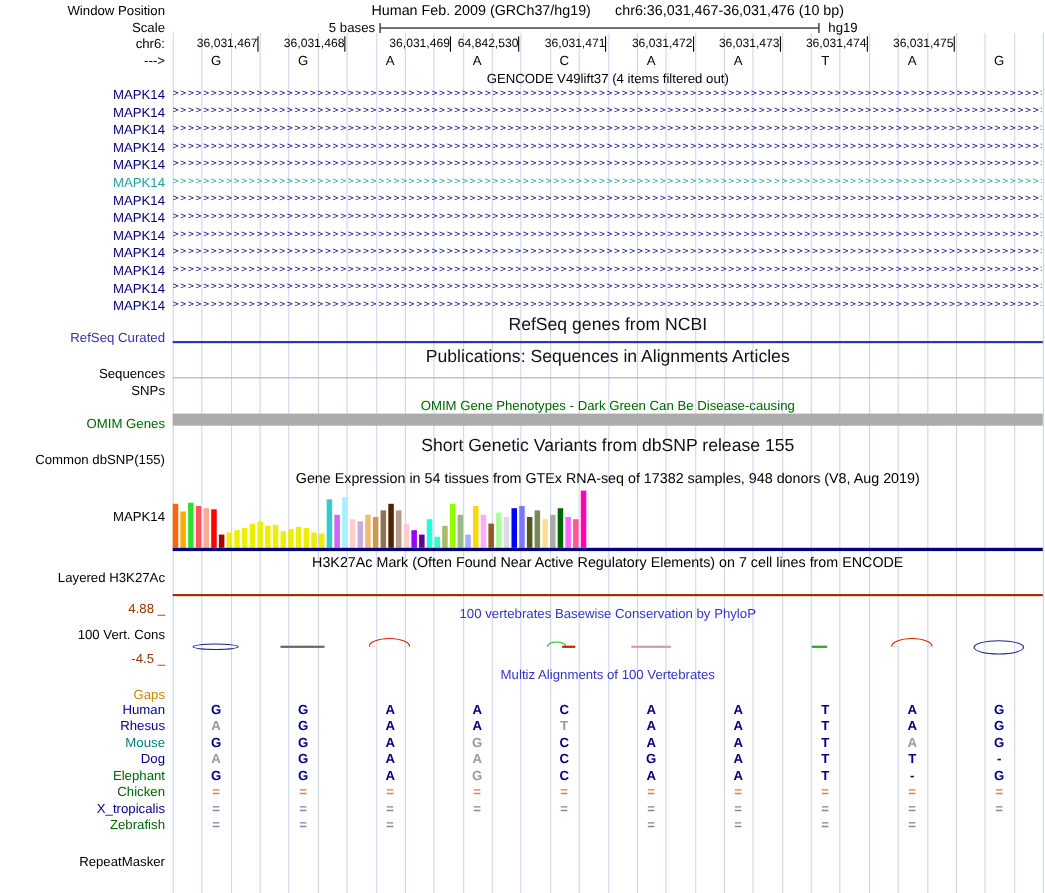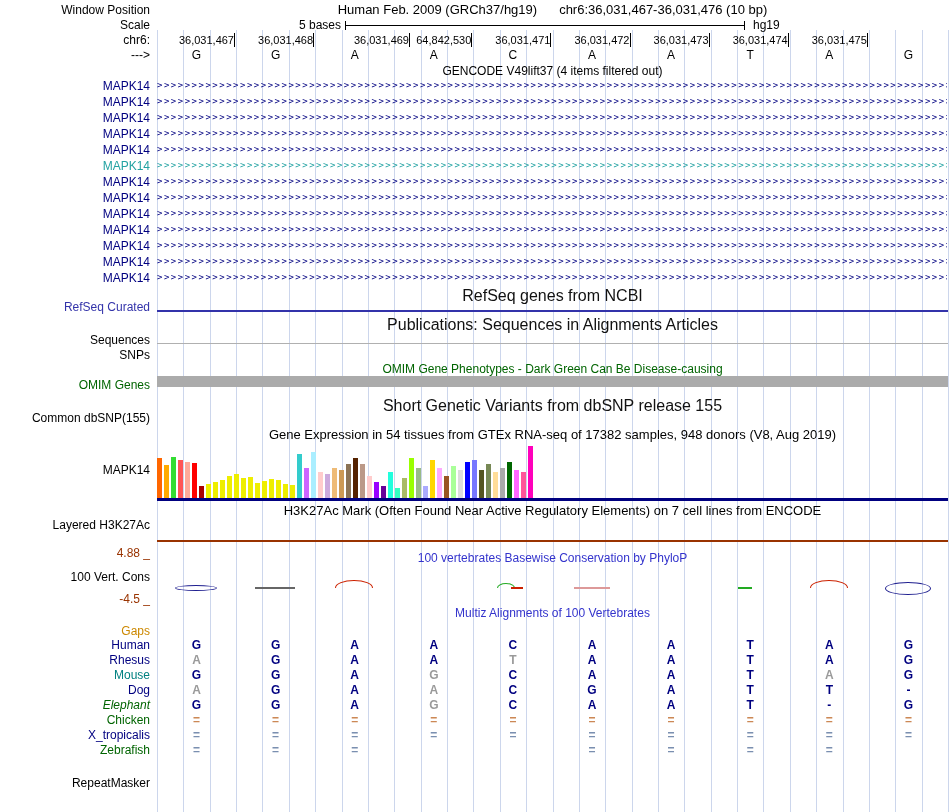--- a/index.html
+++ b/index.html
@@ -299,21 +299,21 @@
       <div class="align-letter" style="left: 157px; top: 683px; color: rgb(154, 154, 154);">A</div>
       <div class="align-letter" style="left: 236.1px; top: 683px; color: rgb(0, 0, 128);">G</div>
       <div class="align-letter" style="left: 315.2px; top: 683px; color: rgb(0, 0, 128);">A</div>
       <div class="align-letter" style="left: 394.3px; top: 683px; color: rgb(154, 154, 154);">A</div>
       <div class="align-letter" style="left: 473.4px; top: 683px; color: rgb(0, 0, 128);">C</div>
       <div class="align-letter" style="left: 552.5px; top: 683px; color: rgb(0, 0, 128);">G</div>
       <div class="align-letter" style="left: 631.6px; top: 683px; color: rgb(0, 0, 128);">A</div>
       <div class="align-letter" style="left: 710.7px; top: 683px; color: rgb(0, 0, 128);">T</div>
       <div class="align-letter" style="left: 789.8px; top: 683px; color: rgb(0, 0, 128);">T</div>
       <div class="align-letter" style="left: 868.9px; top: 683px; color: rgb(0, 0, 128);">-</div>
-      <div class="trk-label" style="top: 698px; color: rgb(0, 100, 0); font-style: italic;">Elephant</div>
+      <div class="trk-label" style="top: 698px; color: rgb(0, 100, 0);">Elephant</div>
       <div class="align-letter" style="left: 157px; top: 698px; color: rgb(0, 0, 128);">G</div>
       <div class="align-letter" style="left: 236.1px; top: 698px; color: rgb(0, 0, 128);">G</div>
       <div class="align-letter" style="left: 315.2px; top: 698px; color: rgb(0, 0, 128);">A</div>
       <div class="align-letter" style="left: 394.3px; top: 698px; color: rgb(154, 154, 154);">G</div>
       <div class="align-letter" style="left: 473.4px; top: 698px; color: rgb(0, 0, 128);">C</div>
       <div class="align-letter" style="left: 552.5px; top: 698px; color: rgb(0, 0, 128);">A</div>
       <div class="align-letter" style="left: 631.6px; top: 698px; color: rgb(0, 0, 128);">A</div>
       <div class="align-letter" style="left: 710.7px; top: 698px; color: rgb(0, 0, 128);">T</div>
       <div class="align-letter" style="left: 789.8px; top: 698px; color: rgb(0, 0, 128);">-</div>
       <div class="align-letter" style="left: 868.9px; top: 698px; color: rgb(0, 0, 128);">G</div>

